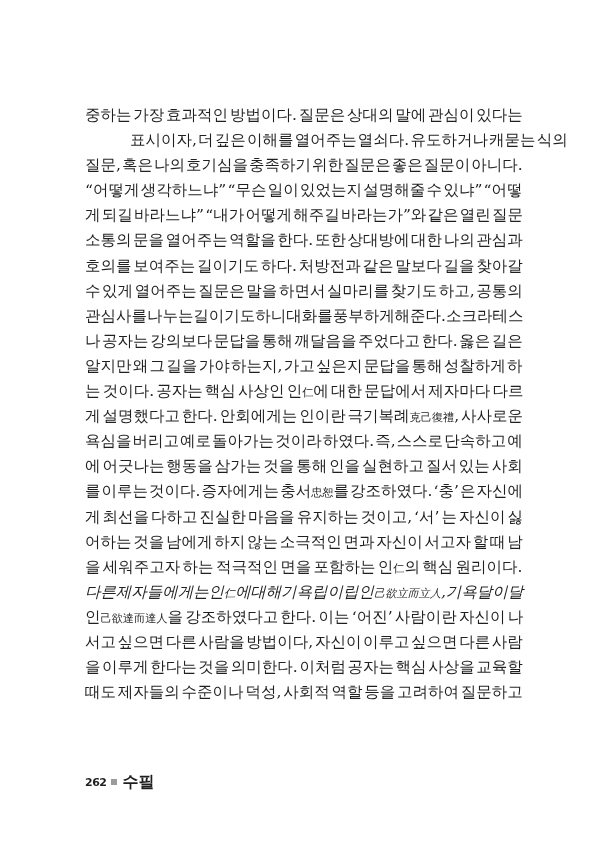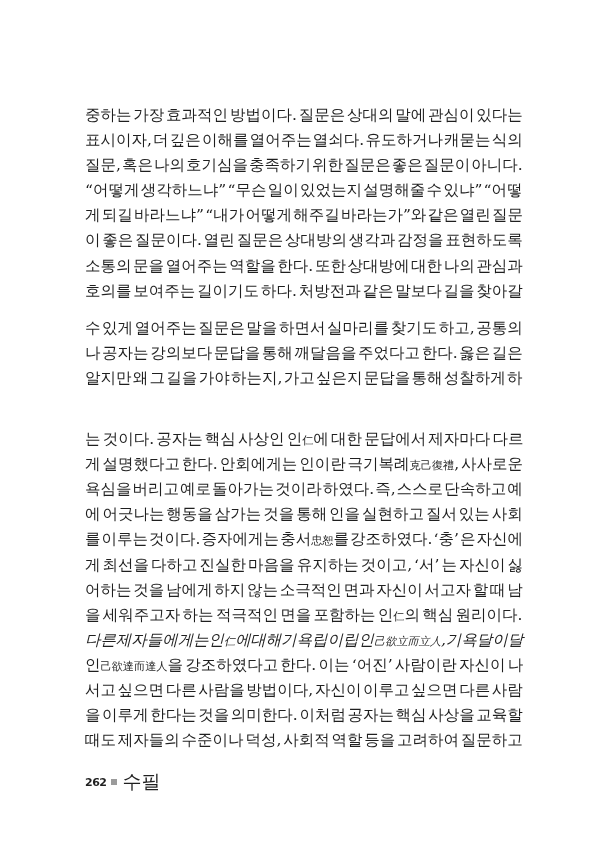--- a/index.html
+++ b/index.html
@@ -46,40 +46,41 @@
     font-weight: bold;
     font-size: 11px;
     letter-spacing: -0.5px;
   }
   .sq {
     width: 6px; height: 6px;
     display: inline-block;
     background: #9b9b9b;
   }
   .slabel {
-    font-size: 19px;
+    font-size: 16px;
+    font-weight: bold;
   }
 </style>
 </head>
 <body>
 
 <div class="page" style="background: rgb(255, 255, 255); color: rgb(31, 31, 31);">
   <div class="body-text">
       <div class="line" style="word-spacing: -3.125px;"><span>중하는 가장 효과적인 방법이다. 질문은 상대의 말에 관심이 있다는</span></div>
-      <div class="line" style="word-spacing: -3.75px;"><span>표시이자, 더 깊은 이해를 열어주는 열쇠다. 유도하거나 캐묻는 식의</span></div>
+      <div class="line" style="word-spacing: -3.75px; margin-left: 45px;"><span>표시이자, 더 깊은 이해를 열어주는 열쇠다. 유도하거나 캐묻는 식의</span></div>
       <div class="line" style="word-spacing: -3.88889px;"><span>질문, 혹은 나의 호기심을 충족하기 위한 질문은 좋은 질문이 아니다.</span></div>
       <div class="line" style="word-spacing: -3.625px;"><span>“어떻게 생각하느냐” “무슨 일이 있었는지 설명해줄 수 있냐” “어떻</span></div>
       <div class="line" style="word-spacing: -3.66667px;"><span>게 되길 바라느냐” “내가 어떻게 해주길 바라는가”와 같은 열린 질문</span></div>
-      <div class="line" style="word-spacing: -3.125px;"><span>이 좋은 질문이다. 열린 질문은 상대방의 생각과 감정을 표현하도록</span></div>
       <div class="line" style="word-spacing: -3.33333px;"><span>소통의 문을 열어주는 역할을 한다. 또한 상대방에 대한 나의 관심과</span></div>
       <div class="line" style="word-spacing: -3.125px;"><span>호의를 보여주는 길이기도 하다. 처방전과 같은 말보다 길을 찾아갈</span></div>
-      <div class="line" style="word-spacing: -3.33333px; margin-top: 12px;"><span>수 있게 열어주는 질문은 말을 하면서 실마리를 찾기도 하고, 공통의</span></div>
+      <div class="line" style="word-spacing: -3.33333px;"><span>수 있게 열어주는 질문은 말을 하면서 실마리를 찾기도 하고, 공통의</span></div>
+      <div class="line" style="word-spacing: -5px;"><span>관심사를 나누는 길이기도 하니 대화를 풍부하게 해준다. 소크라테스</span></div>
       <div class="line" style="word-spacing: -3.33333px;"><span>나 공자는 강의보다 문답을 통해 깨달음을 주었다고 한다. 옳은 길은</span></div>
       <div class="line" style="word-spacing: -3.63636px;"><span>알지만 왜 그 길을 가야 하는지, 가고 싶은지 문답을 통해 성찰하게 하</span></div>
-      <div class="line" style="word-spacing: -2.77778px; margin-top: 36px;"><span>는 것이다. 공자는 핵심 사상인 인</span><span class="hanja">仁</span><span>에 대한 문답에서 제자마다 다르</span></div>
+      <div class="line" style="word-spacing: -2.77778px;"><span>는 것이다. 공자는 핵심 사상인 인</span><span class="hanja">仁</span><span>에 대한 문답에서 제자마다 다르</span></div>
       <div class="line" style="word-spacing: -3px;"><span>게 설명했다고 한다. 안회에게는 인이란 극기복례</span><span class="hanja">克己復禮</span><span>, 사사로운</span></div>
       <div class="line" style="word-spacing: -3.88889px;"><span>욕심을 버리고 예로 돌아가는 것이라 하였다. 즉, 스스로 단속하고 예</span></div>
       <div class="line" style="word-spacing: -3px;"><span>에 어긋나는 행동을 삼가는 것을 통해 인을 실현하고 질서 있는 사회</span></div>
       <div class="line" style="word-spacing: -3.875px;"><span>를 이루는 것이다. 증자에게는 충서</span><span class="hanja">忠恕</span><span>를 강조하였다. ‘충’ 은 자신에</span></div>
       <div class="line" style="word-spacing: -2.9px;"><span>게 최선을 다하고 진실한 마음을 유지하는 것이고, ‘서’ 는 자신이 싫</span></div>
       <div class="line" style="word-spacing: -3.18182px;"><span>어하는 것을 남에게 하지 않는 소극적인 면과 자신이 서고자 할 때 남</span></div>
       <div class="line" style="word-spacing: -2.625px;"><span>을 세워주고자 하는 적극적인 면을 포함하는 인</span><span class="hanja">仁</span><span>의 핵심 원리이다.</span></div>
       <div class="line" style="word-spacing: -5.2px; font-style: italic;"><span>다른 제자들에게는 인</span><span class="hanja">仁</span><span>에 대해 기욕립이립인</span><span class="hanja">己欲立而立人</span><span>, 기욕달이달</span></div>
       <div class="line" style="word-spacing: -2.71429px;"><span>인</span><span class="hanja">己欲達而達人</span><span>을 강조하였다고 한다. 이는 ‘어진’ 사람이란 자신이 나</span></div>
       <div class="line" style="word-spacing: -3.33333px;"><span>서고 싶으면 다른 사람을 방법이다, 자신이 이루고 싶으면 다른 사람</span></div>

